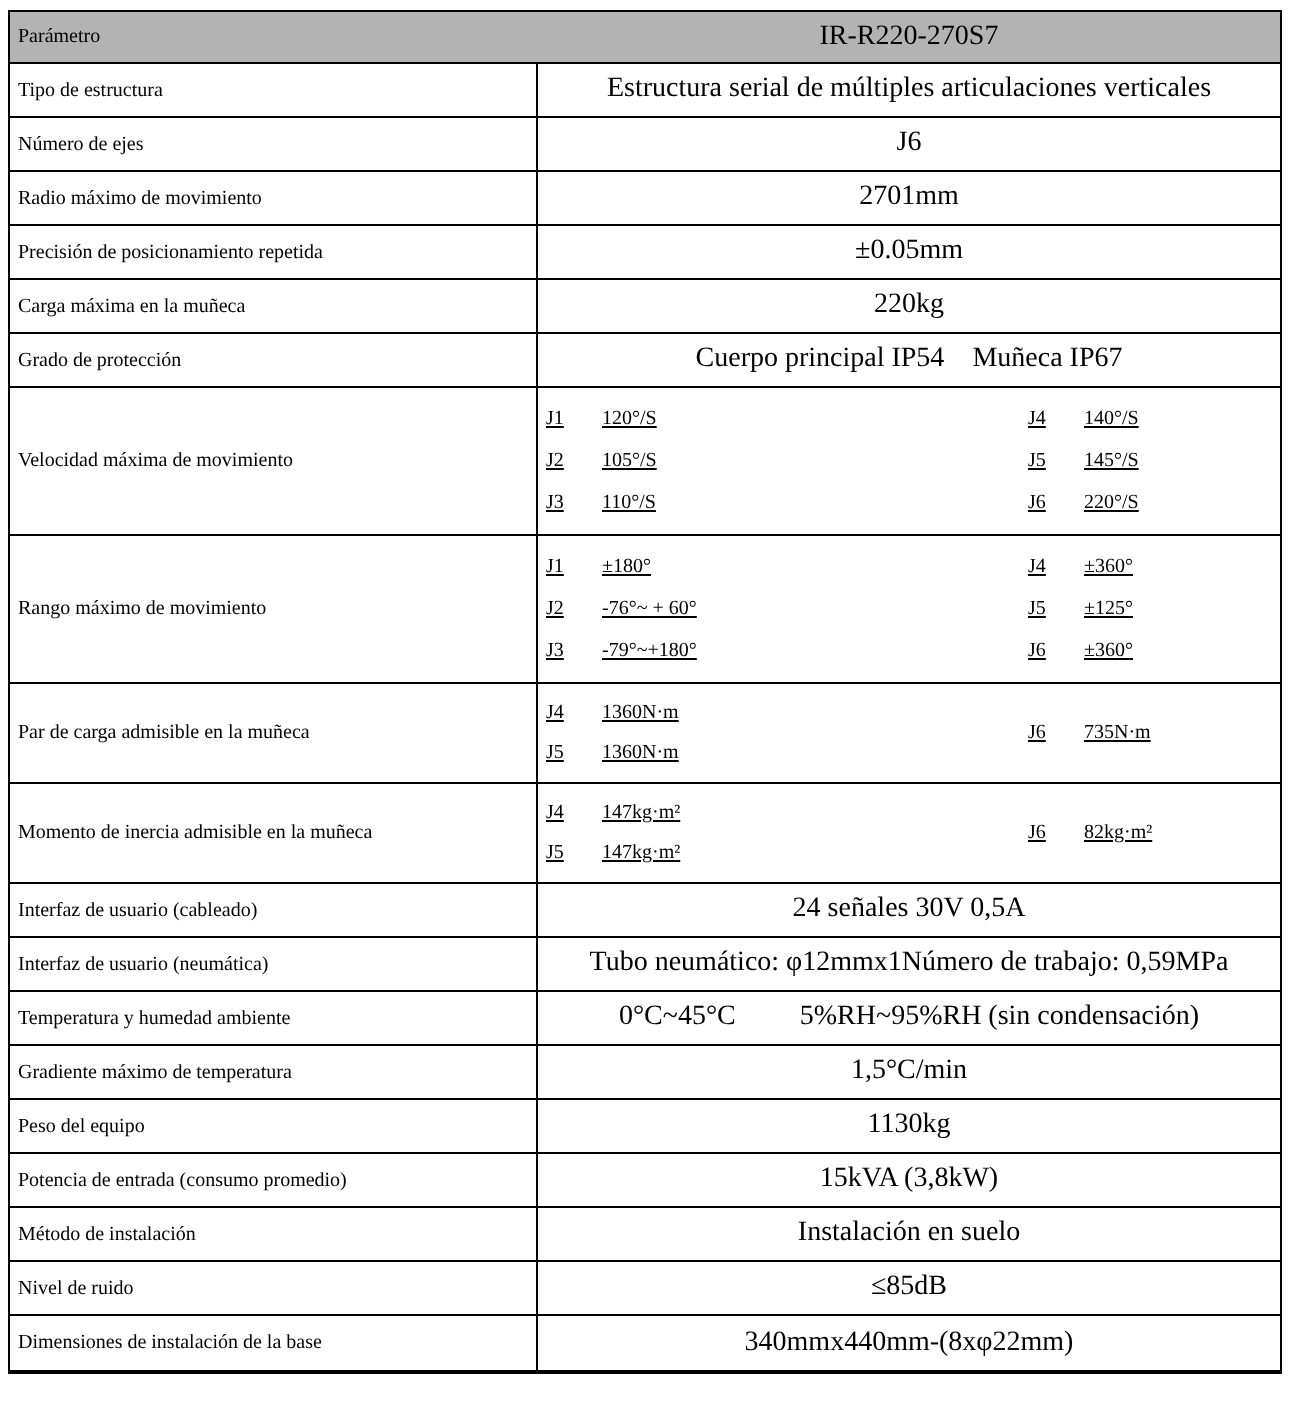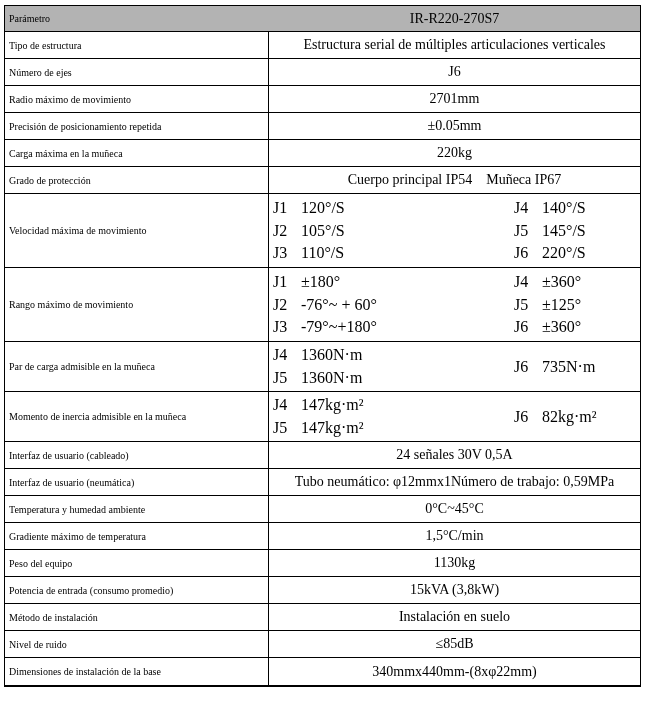--- a/index.html
+++ b/index.html
@@ -56,21 +56,21 @@
   
   .jgroup {
     position: absolute;
     top: 0; bottom: 0;
     display: flex;
     flex-direction: column;
     justify-content: space-evenly;
   }
   .jleft { left: 4px; }
   .jright { left: 245px; }
-  .jline { display: flex; font-size: 16px; }
+  .jline { display: flex; font-size: 10px; text-decoration: underline; }
   .jlab { width: 28px; }
 </style>
 </head>
 <body>
 
 <div class="spec-table">
 
   <div class="row hrow">
     <div class="lcell">Parámetro</div>
     <div class="vcell">IR-R220-270S7</div>
@@ -232,20 +232,21 @@
         <span>Número de trabajo: 0,59MPa</span>
       </div>
     </div>
   </div>
 
   <div class="row h1">
     <div class="lcell">Temperatura y humedad ambiente</div>
     <div class="vcell">
       <div class="parts gap45">
         <span>0°C~45°C</span>
+        <span>5%RH~95%RH (sin condensación)</span>
       </div>
     </div>
   </div>
 
   <div class="row h1">
     <div class="lcell">Gradiente máximo de temperatura</div>
     <div class="vcell">1,5°C/min</div>
   </div>
   <div class="row h1">
     <div class="lcell">Peso del equipo</div>

